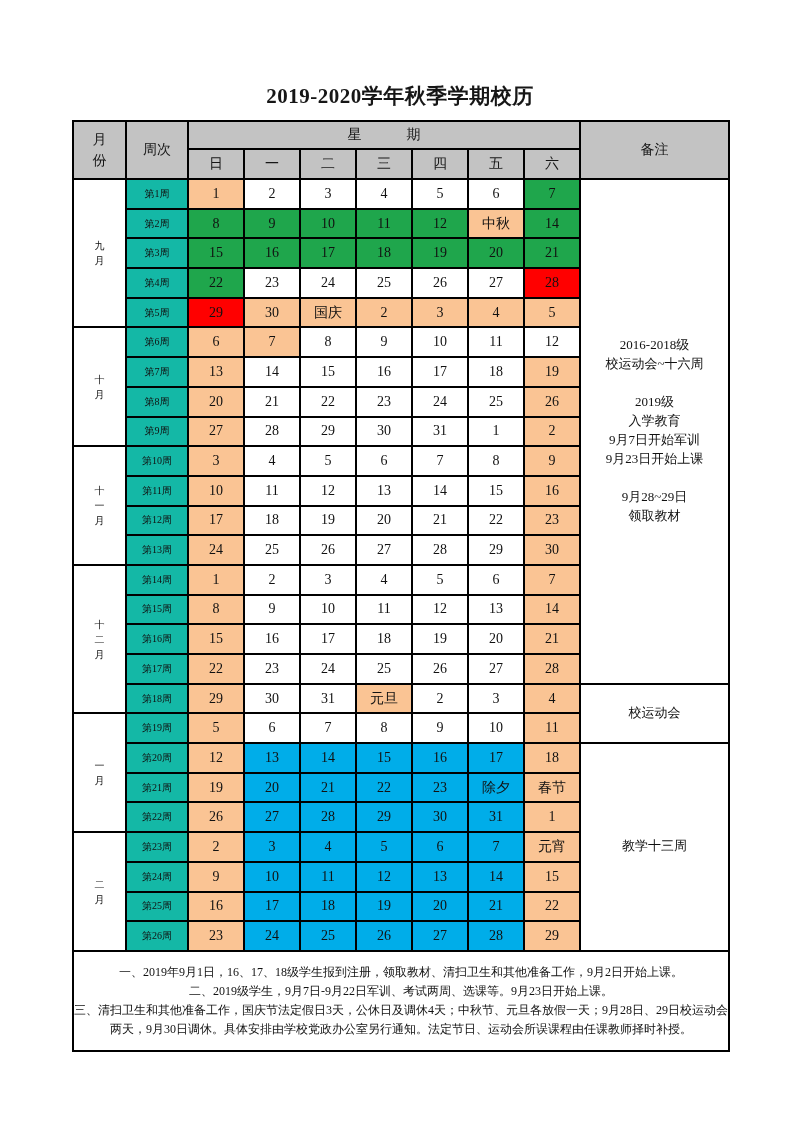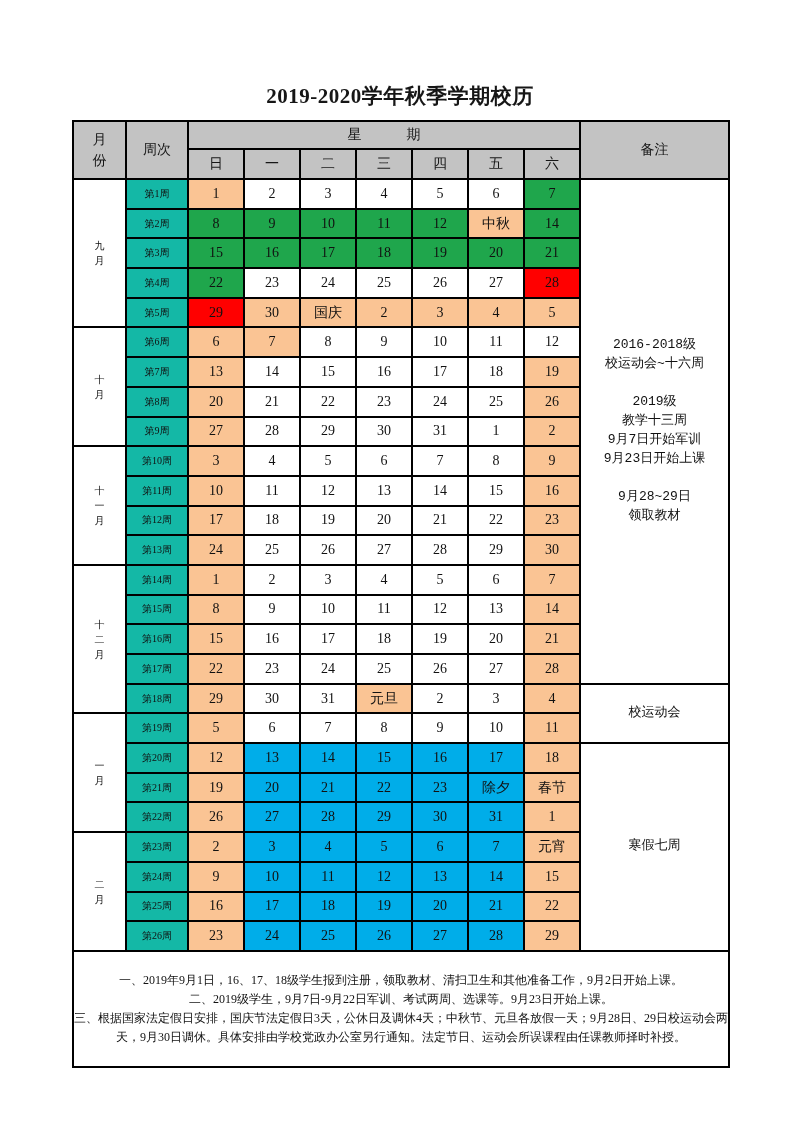--- a/index.html
+++ b/index.html
@@ -31,22 +31,22 @@
   .spread{letter-spacing:3.2em;padding-left:3.2em;}
   td.wlabel{font-size:10px;background:#14b8a6;}
   td.month{font-size:10px;background:#fff;}
   td.day{font-size:14px;}
   .c-w{background:#ffffff;}
   .c-o{background:var(--orange);}
   .c-g{background:var(--green);}
   .c-r{background:var(--red);}
   .c-b{background:var(--blue);}
   td.remark{font-size:13px;background:#fff;line-height:1.45;}
-  td.remark .rline{min-height:19px;font-family:Liberation Mono, monospace;}
-  tr.notes-row{height:116px;}
+  td.remark .rline{min-height:19px;}
+  tr.notes-row{height:100px;}
   td.notes{
     vertical-align:top;text-align:left;
     padding:7px 9px;font-size:12px;line-height:1.6;background:#fff;
   }
 </style>
 </head>
 <body>
 
 <div class="page">
   <h1 class="title">2019-2020学年秋季学期校历</h1>
@@ -90,21 +90,21 @@
           <td class="day c-w">3</td>
           <td class="day c-w">4</td>
           <td class="day c-w">5</td>
           <td class="day c-w">6</td>
           <td class="day c-g">7</td>
           <td rowspan="17" class="remark">
             <div class="rline">2016-2018级</div>
             <div class="rline">校运动会~十六周</div>
             <div class="rline"></div>
             <div class="rline">2019级</div>
-            <div class="rline">教学十三周</div>
+            <div class="rline">入学教育</div>
             <div class="rline">9月7日开始军训</div>
             <div class="rline">9月23日开始上课</div>
             <div class="rline"></div>
             <div class="rline">9月28~29日</div>
             <div class="rline">领取教材</div>
           </td>
         </tr>
         <tr class="wk">
           <td class="wlabel">第2周</td>
           <td class="day c-g">8</td>
@@ -295,21 +295,21 @@
         <tr class="wk">
           <td class="wlabel">第20周</td>
           <td class="day c-o">12</td>
           <td class="day c-b">13</td>
           <td class="day c-b">14</td>
           <td class="day c-b">15</td>
           <td class="day c-b">16</td>
           <td class="day c-b">17</td>
           <td class="day c-o">18</td>
           <td rowspan="7" class="remark c-b">
-            <div class="rline">寒假七周</div>
+            <div class="rline">教学十三周</div>
           </td>
         </tr>
         <tr class="wk">
           <td class="wlabel">第21周</td>
           <td class="day c-o">19</td>
           <td class="day c-b">20</td>
           <td class="day c-b">21</td>
           <td class="day c-b">22</td>
           <td class="day c-b">23</td>
           <td class="day c-b">除夕</td>
@@ -365,18 +365,18 @@
           <td class="day c-b">27</td>
           <td class="day c-b">28</td>
           <td class="day c-o">29</td>
         </tr>
       </tbody>
     <tbody>
       <tr class="notes-row">
         <td class="notes" colspan="10" id="notes-cell">
             <div>一、2019年9月1日，16、17、18级学生报到注册，领取教材、清扫卫生和其他准备工作，9月2日开始上课。</div>
             <div>二、2019级学生，9月7日-9月22日军训、考试两周、选课等。9月23日开始上课。</div>
-            <div>三、根据国家法定假日安排，国庆节法定假日3天，公休日及调休4天；中秋节、元旦各放假一天；9月28日、29日校运动会两天，9月30日调休。具体安排由学校党政办公室另行通知。法定节日、运动会所误课程由任课教师择时补授。</div>
+            <div>三、清扫卫生和其他准备工作，国庆节法定假日3天，公休日及调休4天；中秋节、元旦各放假一天；9月28日、29日校运动会两天，9月30日调休。具体安排由学校党政办公室另行通知。法定节日、运动会所误课程由任课教师择时补授。</div>
           </td>
       </tr>
     </tbody>
   </table>
 </div>
 
 </body></html>

